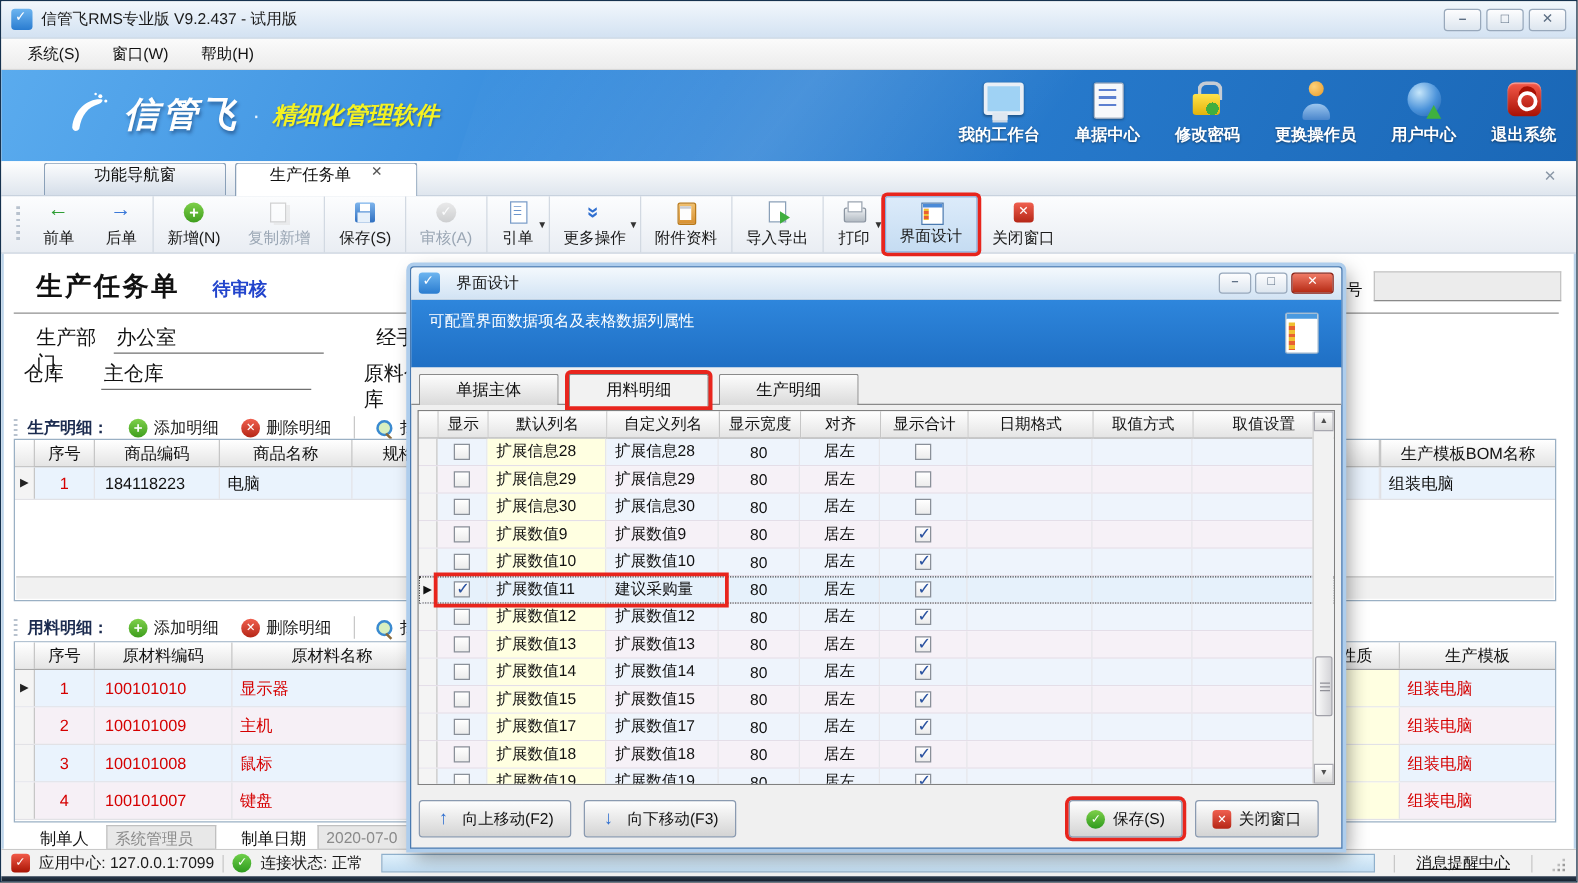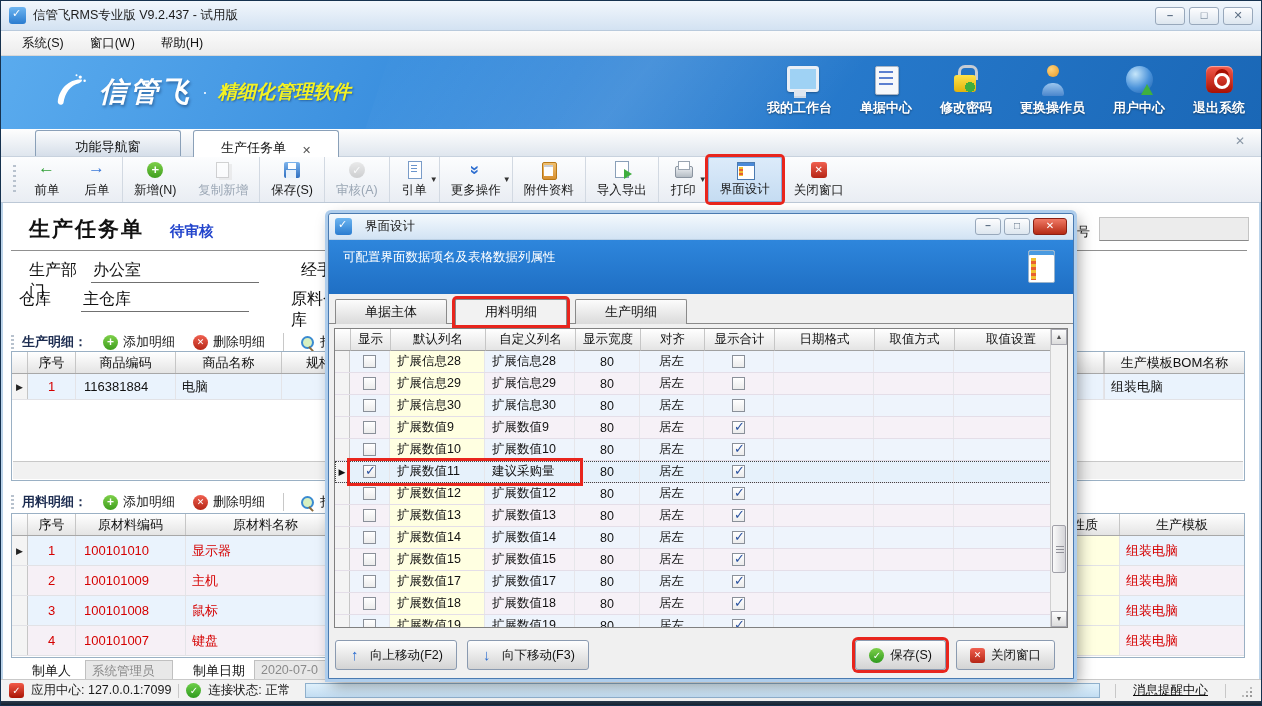--- a/index.html
+++ b/index.html
@@ -38,21 +38,21 @@
 .bi.i-lock::after{content:'';position:absolute;left:4px;top:10px;width:22px;height:17px;border-radius:3px;background:radial-gradient(circle at 16px 12px,#3fae3f 0 5px,transparent 5px),linear-gradient(#ffe34a,#e2b20c)}
 .bi.i-user::before{content:'';position:absolute;left:10px;top:0;width:12px;height:12px;border-radius:50%;background:radial-gradient(circle at 35% 35%,#ffd27a,#e89a28)}
 .bi.i-user::after{content:'';position:absolute;left:5px;bottom:0;width:22px;height:13px;border-radius:10px 10px 2px 2px;background:linear-gradient(#9cc6ee,#4a86cc)}
 .bi.i-globe::before{content:'';position:absolute;left:3px;top:1px;width:27px;height:27px;border-radius:50%;background:radial-gradient(circle at 35% 30%,#c6e6fa,#4a92da 55%,#1f5fa8)}
 .bi.i-globe::after{content:'';position:absolute;right:2px;bottom:1px;width:0;height:0;border-left:6px solid transparent;border-right:6px solid transparent;border-bottom:11px solid #3fb03f}
 .bi.i-exit::before{content:'';position:absolute;left:3px;top:1px;width:27px;height:27px;border-radius:6px;background:linear-gradient(#f express,#b41205);background:linear-gradient(#f55a4a,#a81104);box-shadow:inset 0 1px 1px rgba(255,255,255,.5)}
 .bi.i-exit::after{content:'';position:absolute;left:11px;top:8px;width:10px;height:10px;border:3px solid #fff;border-radius:50%;box-shadow:0 -5px 0 -1px #a81104,0 0 0 0 #fff}
 
 
 .tabs{height:27px;background:linear-gradient(#fefefe,#dfe6ee);display:flex;align-items:flex-end;padding-left:34px;position:relative;z-index:3}
-.tab{min-width:146px;height:26px;display:flex;align-items:flex-end;justify-content:center;gap:16px;font-size:13px;color:#111;border:1px solid #8aa0b8;border-bottom:none;border-radius:3px 3px 0 0;margin-right:12px;background:linear-gradient(#fbfcfd,#d5dee9);padding:0 24px}
+.tab{min-width:146px;height:26px;display:flex;align-items:flex-start;justify-content:center;gap:16px;font-size:13px;color:#111;border:1px solid #8aa0b8;border-bottom:none;border-radius:3px 3px 0 0;margin-right:7px;background:linear-gradient(#fbfcfd,#d5dee9);padding:0 24px}
 .tab.t-act{background:#fff;margin-bottom:-1px;height:27px}
 .tclose{display:none;font-size:11px;color:#555;font-style:normal}
 .tclose.on{display:inline}
 .tabsx{position:absolute;right:14px;top:6px;font-size:12px;color:#8a97a6}
 
 
 .toolbar{height:47px;background:linear-gradient(#fcfdfe,#e9edf3);border-top:1px solid #c8d2de;border-bottom:1px solid #bcc8d6;display:flex;align-items:stretch;padding-left:12px;position:relative}
 .toolbar::before{content:'';width:3px;margin:8px 6px 8px 0;background:repeating-linear-gradient(#b8c2ce 0 2px,transparent 2px 5px)}
 .tbi{position:relative;display:flex;flex-direction:column;align-items:center;justify-content:center;gap:3px;padding:3px 11px;min-width:50px;font-size:12.5px;color:#1a1a1a;cursor:default}
 .tbi.sp{border-left:1px solid #d2d9e2}
@@ -415,21 +415,21 @@
             <span class="hc">商品名称</span>
             <span class="hc">规格</span>
           </span>
         <span class="hc bomh">生产模板BOM名称</span>
       </div>
       <div>
 
       <div class="trow">
             <span class="c c-rh on"></span>
             <span class="c c-no" style="color:#d50000">1</span>
-            <span class="c c-code">116381884</span>
+            <span class="c c-code">184118223</span>
             <span class="c c-name">电脑</span>
             <span class="c c-spec"></span>
             <span class="c fill"></span>
             <span class="c c-bom">组装电脑</span>
           </div>
         </div>
       <div class="t1foot"></div>
     </div>
 
     <div class="sec" style="top:288px">

